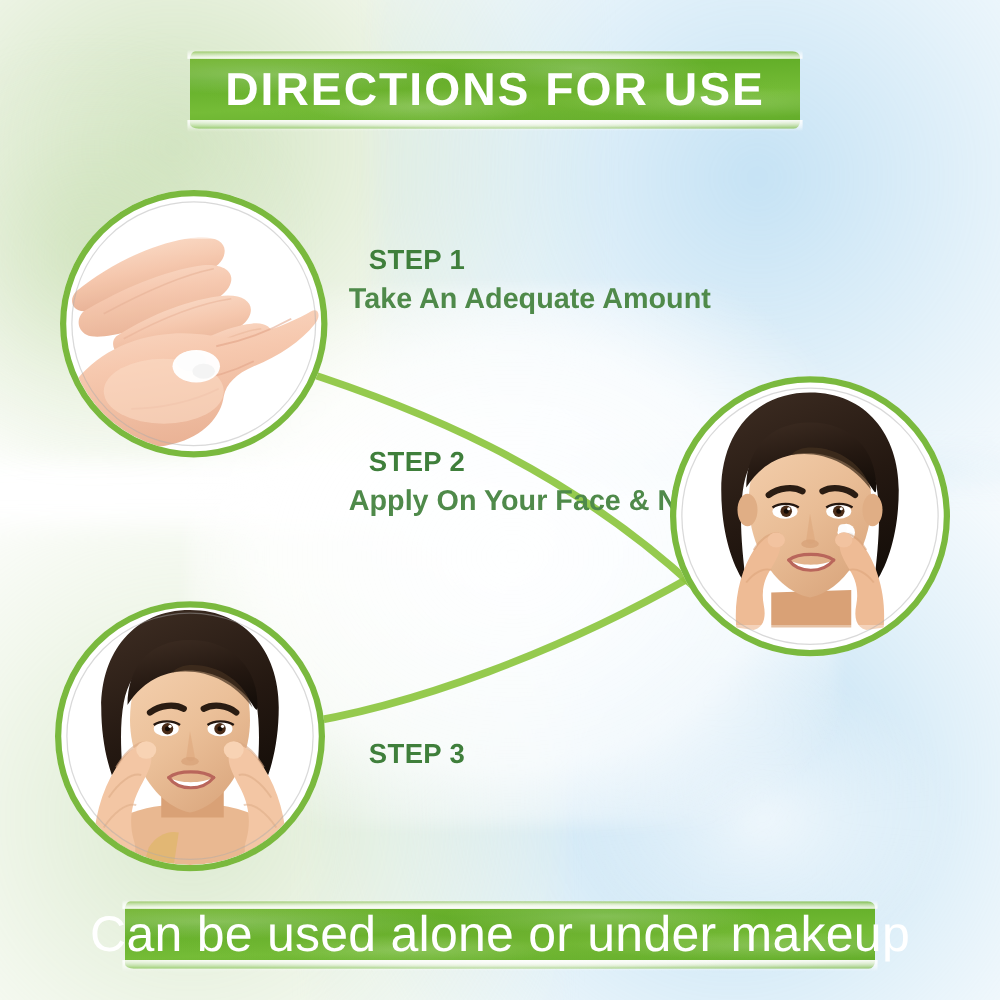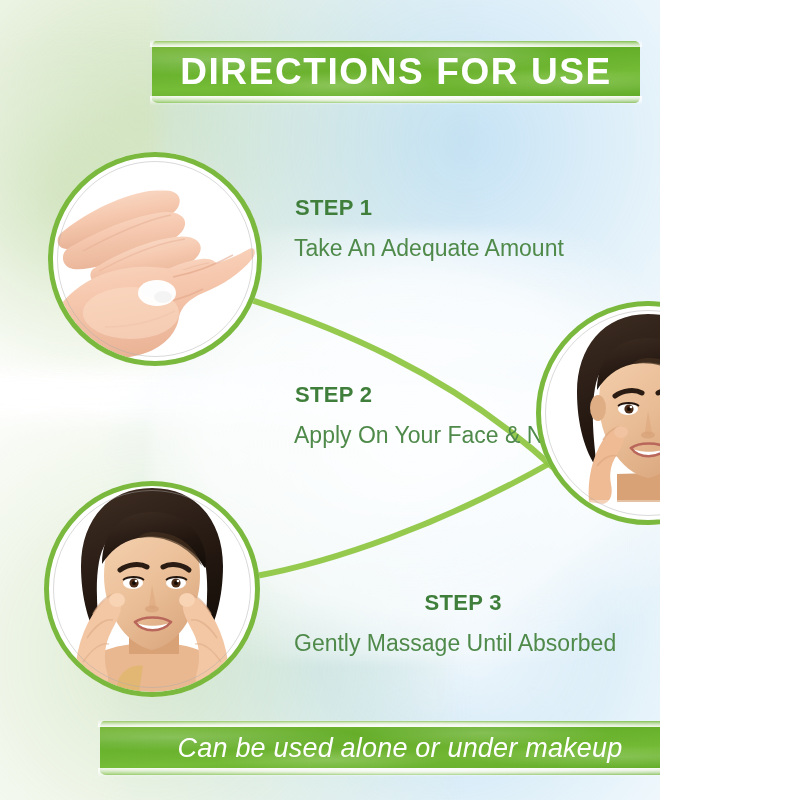--- a/index.html
+++ b/index.html
@@ -6,21 +6,21 @@
     margin: 0;
     padding: 0;
     background: #ffffff;
   }
   body {
     font-family: "Liberation Sans", sans-serif;
   }
 
   #poster {
     position: relative;
-    width: 660px;
+    width: 800px;
     height: 800px;
     overflow: hidden;
     background: #ffffff;
   }
 
   
   .bg-layer {
     position: absolute;
     inset: 0;
     pointer-events: none;
@@ -168,24 +168,23 @@
     letter-spacing: 1.6px;
   }
 
   #footer-banner {
     left: 100px;
     top: 721px;
     width: 600px;
     height: 54px;
   }
   #footer-banner .label {
-    font-size: 27px;
+    font-size: 40px;
     font-weight: 400;
     letter-spacing: 0.2px;
-    font-style: italic;
   }
 
   
   .photo-circle {
     position: absolute;
     border-radius: 50%;
     background: #ffffff;
     box-sizing: border-box;
   }
   .photo-circle .ring {
@@ -228,28 +227,28 @@
     color: #3f7f3b;
     font-size: 22px;
     font-weight: 700;
     letter-spacing: 0.3px;
     margin: 0 0 5px 16px;
     line-height: 1.05;
   }
   .step-desc {
     color: #4f8a4a;
     font-size: 23px;
-    font-weight: 400;
+    font-weight: 700;
     line-height: 1.23;
-    margin: 15px;
+    margin: 0;
     max-width: 330px;
   }
 
   #step-1-block { left: 279px; top: 196px; }
-  #step-2-block { left: 279px; top: 383px; }
+  #step-2-block { left: 279px; top: 358px; }
   #step-3-block { left: 279px; top: 591px; text-align: center; }
 </style>
 </head>
 <body>
 
 <div id="poster">
 
   <div class="bg-layer">
     <div class="wash-tl"></div>
     <div class="wash-tl2"></div>
@@ -521,21 +520,20 @@
           <path d="M 70 192 C 76 182, 86 178, 94 180 L 90 206 L 66 206 Z" fill="#e0b66f" opacity="0.85"></path>
         </g>
       </svg>
     </div>
     <div class="inner-ring"></div>
     <div class="ring"></div>
   </div>
 
   <div class="step-block" id="step-3-block">
     <p class="step-title">STEP 3</p>
-    <p class="step-desc">Gently Massage Until Absorbed</p>
   </div>
 
   <div class="banner" id="footer-banner">
     <div class="brush"></div>
     <div class="label">Can be used alone or under makeup</div>
   </div>
 
 </div>
 
 </body></html>

